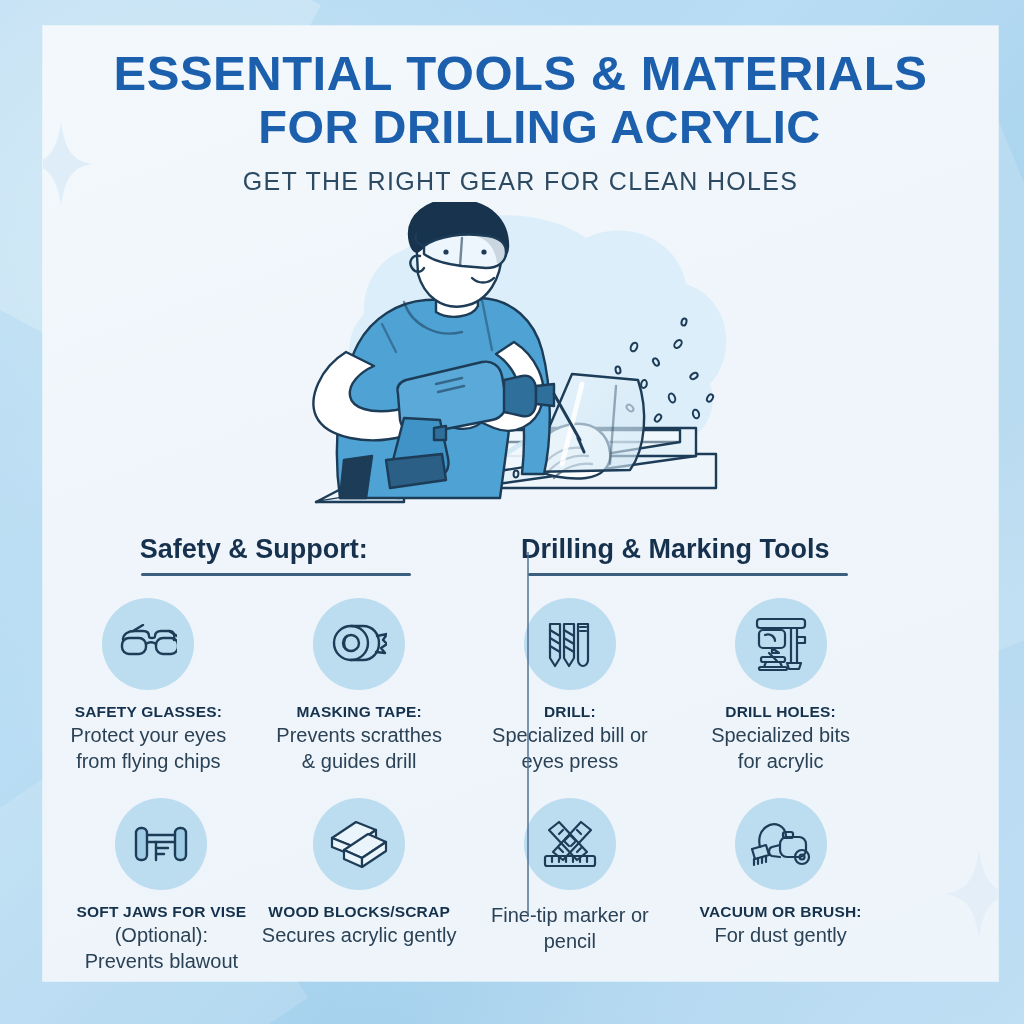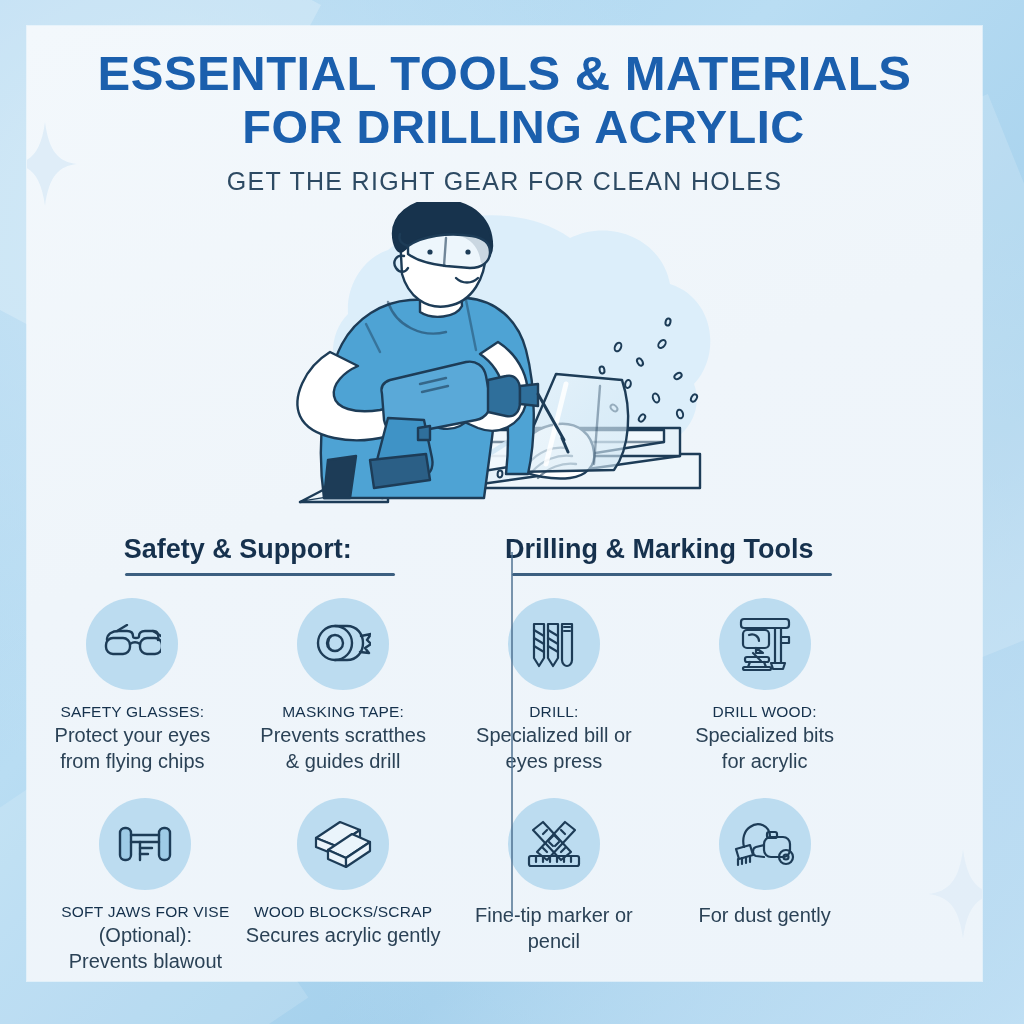--- a/index.html
+++ b/index.html
@@ -29,21 +29,21 @@
     background: rgba(255,255,255,0.22);
     pointer-events: none;
   }
   .frame-wash.w1 { left: -60px;  top: -90px;  width: 300px; height: 420px; transform: rotate(28deg); }
   .frame-wash.w2 { right: -70px; top: 120px;  width: 240px; height: 520px; transform: rotate(-22deg); background: rgba(255,255,255,0.16); }
   .frame-wash.w3 { left: -40px;  bottom: -80px; width: 280px; height: 330px; transform: rotate(-34deg); background: rgba(255,255,255,0.14); }
 
   
   #card {
     position: absolute;
-    left: 27px;
+    left: 43px;
     top: 26px;
     width: 955px;
     height: 955px;
     background: linear-gradient(160deg, #f3f8fc 0%, #eff5fa 45%, #edf4fa 100%);
     box-shadow: 0 0 0 1px rgba(255,255,255,0.55);
     overflow: hidden;
   }
 
   
   .sparkle {
@@ -135,21 +135,21 @@
     background: #bcdcf0;
     margin: 0 auto 12px auto;
     display: flex;
     align-items: center;
     justify-content: center;
   }
   .icon-circle svg { display: block; }
 
   .item-title {
     color: #15314c;
-    font-weight: normal;
+    font-weight: bold;
     font-size: 15.5px;
     letter-spacing: 0.2px;
     line-height: 1.25;
   }
   .item-desc {
     color: #2b4256;
     font-size: 20px;
     line-height: 1.3;
     margin-top: 1px;
   }
@@ -463,21 +463,21 @@
                   <rect x="8" y="40" width="24" height="5" rx="2"></rect>
                   <path d="M13 45 L11 50 L29 50 L27 45"></path>
                   <rect x="6" y="50" width="28" height="3" rx="1.5"></rect>
                   <path d="M38 11 L38 46"></path>
                   <path d="M44 11 L44 46"></path>
                   <path d="M44 20 L52 20 L52 26 L44 26"></path>
                   <path d="M34 46 L48 46 L46 52 L36 52 Z"></path>
                 </g>
               </svg>
             </div>
-            <div class="item-title">DRILL WOOD:</div>
+            <div class="item-title">DRILL HOLES:</div>
             <div class="item-desc" style="white-space: pre-line;">Specialized bits
 for acrylic</div>
           </div>
 
           <div class="item" style="margin-top:18px;">
             <div class="icon-circle">
               <svg width="58" height="52" viewBox="0 0 58 52">
                 <g fill="none" stroke="#1d3c57" stroke-width="2.2" stroke-linecap="round" stroke-linejoin="round">
 
                   <path d="M12 34 L40 4 L50 12 L22 42 Z"></path>
@@ -506,20 +506,21 @@
                   <circle cx="52" cy="38" r="2.5"></circle>
 
                   <path d="M36 18 C36 6 24 2 16 8 C10 12 8 20 10 28"></path>
                   <rect x="33" y="13" width="10" height="6" rx="2"></rect>
 
                   <path d="M2 30 L16 26 L19 36 L5 40 Z"></path>
                   <path d="M4 40 L4 46 M8 39 L8 45 M12 38 L12 44 M16 37 L16 43"></path>
                 </g>
               </svg>
             </div>
+            <div class="item-title">VACUUM OR BRUSH:</div>
             <div class="item-desc" style="white-space: pre-line;">For dust gently</div>
           </div>
 
         </div>
       </div>
     </div>
 
     <div id="footer-wrap">
       <div id="footer-box">
         <div>Be well-prepared to drill clean holes</div>

